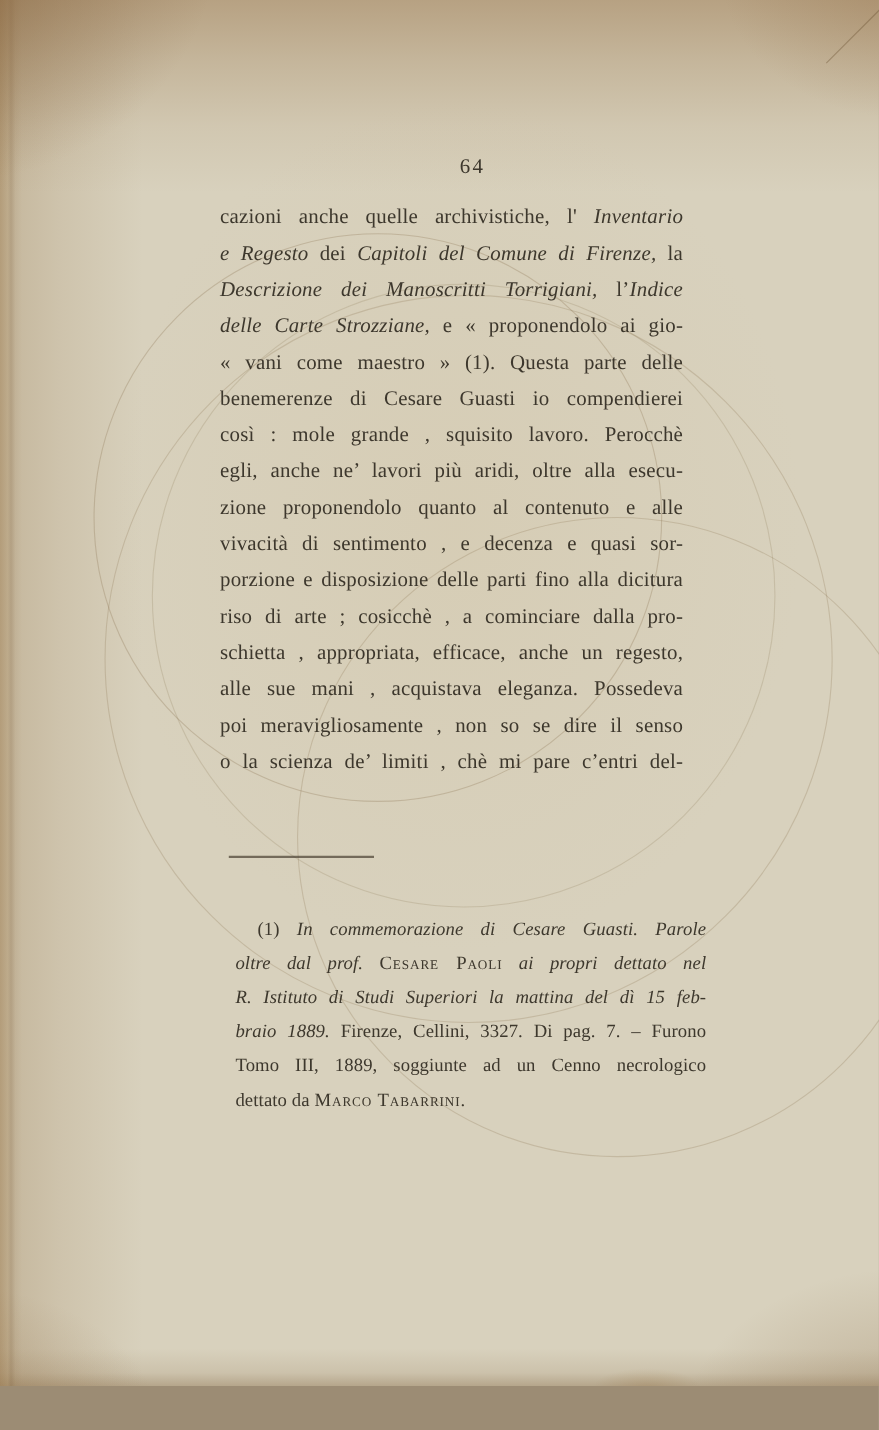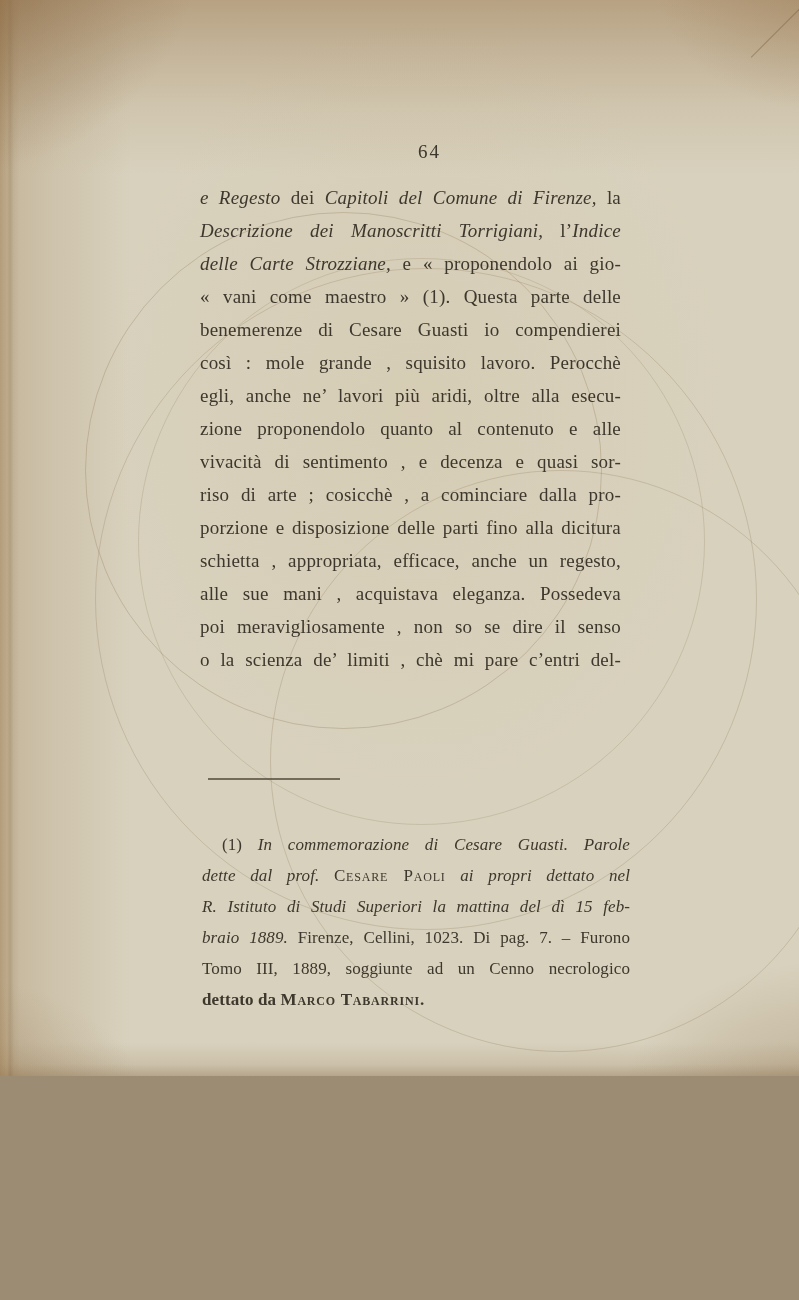--- a/index.html
+++ b/index.html
@@ -3,21 +3,21 @@
 <meta charset="utf-8">
 <style>
   html, body { margin: 0; padding: 0; }
   body {
     width: 799px; height: 1300px;
     font-family: "Liberation Serif", "DejaVu Serif", serif;
     background: #9c8c74;
   }
   .page {
     position: relative;
-    width: 799px; height: 1076px;
+    width: 799px; height: 1260px;
     overflow: hidden;
     background-color: #d8d1bd;
     background-image:
       
       radial-gradient(240px 190px at 103% -2%, rgba(152,117,78,0.42), rgba(152,117,78,0) 70%),
       
       radial-gradient(340px 300px at -6% -4%, rgba(128,94,58,0.55), rgba(128,94,58,0) 72%),
       
       linear-gradient(180deg, rgba(150,114,72,0.50) 0px, rgba(152,118,76,0.30) 55px, rgba(160,128,88,0.12) 115px, rgba(160,128,88,0) 175px),
       
@@ -63,31 +63,31 @@
   }
   .main-block {
     position: absolute;
     left: 200px; top: 181px; width: 421px;
     font-size: 19px;
     line-height: 33px;
     letter-spacing: 0.2px;
   }
   .footnote-block {
     position: absolute;
-    left: 202px; top: 829px; width: 428px;
+    left: 214px; top: 829px; width: 428px;
     font-size: 17px;
     line-height: 31px;
     letter-spacing: 0.1px;
   }
   .tline {
     text-align: justify;
     text-align-last: justify;
     white-space: normal;
   }
-  .tline.noj { text-align: right; text-align-last: left; font-weight: bold; }
+  .tline.noj { text-align: right; text-align-last: left; }
   .tline.ind { text-indent: 20px; }
   .tline span.r  { font-style: normal; }
   .tline span.i  { font-style: italic; }
   .tline span.sc { font-variant: small-caps; letter-spacing: 0.8px; }
   .divider {
     position: absolute;
     left: 208px; top: 778px; width: 132px; height: 0;
     border-top: 2px solid rgba(72,63,48,0.70);
   }
 </style>
@@ -98,41 +98,42 @@
 
   <div class="wm c1"></div>
   <div class="wm c2"></div>
   <div class="wm c3"></div>
   <div class="wm c4"></div>
   <div class="scratch"></div>
 
   <div class="page-number ink">64</div>
 
   <div class="main-block ink">
+      <div class="tline"><span class="r">cazioni anche quelle archivistiche, l' </span><span class="i">Inventario</span></div>
       <div class="tline"><span class="i">e Regesto</span><span class="r"> dei </span><span class="i">Capitoli del Comune di Firenze,</span><span class="r"> la</span></div>
       <div class="tline"><span class="i">Descrizione dei Manoscritti Torrigiani,</span><span class="r"> l’</span><span class="i">Indice</span></div>
       <div class="tline"><span class="i">delle Carte Strozziane,</span><span class="r"> e « proponendolo ai gio-</span></div>
       <div class="tline"><span class="r">« vani come maestro » (1). Questa parte delle</span></div>
       <div class="tline"><span class="r">benemerenze di Cesare Guasti io compendierei</span></div>
       <div class="tline"><span class="r">così : mole grande , squisito lavoro. Perocchè</span></div>
       <div class="tline"><span class="r">egli, anche ne’ lavori più aridi, oltre alla esecu-</span></div>
       <div class="tline"><span class="r">zione proponendolo quanto al contenuto e alle</span></div>
       <div class="tline"><span class="r">vivacità di sentimento , e decenza e quasi sor-</span></div>
+      <div class="tline"><span class="r">porzione e disposizione delle parti fino alla dicitura</span></div>
       <div class="tline"><span class="r">riso di arte ; cosicchè , a cominciare dalla pro-</span></div>
-      <div class="tline"><span class="r">porzione e disposizione delle parti fino alla dicitura</span></div>
       <div class="tline"><span class="r">schietta , appropriata, efficace, anche un regesto,</span></div>
       <div class="tline"><span class="r">alle sue mani , acquistava eleganza. Possedeva</span></div>
       <div class="tline"><span class="r">poi meravigliosamente , non so se dire il senso</span></div>
       <div class="tline"><span class="r">o la scienza de’ limiti , chè mi pare c’entri del-</span></div>
     </div>
 
   <div class="divider"></div>
 
   <div class="footnote-block ink">
       <div class="tline ind"><span class="r">(1) </span><span class="i">In commemorazione di Cesare Guasti. Parole</span></div>
-      <div class="tline"><span class="i">dette dal prof. </span><span class="sc">Cesare Paoli</span><span class="i"> ai propri dettato nel</span></div>
+      <div class="tline"><span class="i">oltre dal prof. </span><span class="sc">Cesare Paoli</span><span class="i"> ai propri dettato nel</span></div>
       <div class="tline"><span class="i">R. Istituto di Studi Superiori la mattina del dì 15 feb-</span></div>
-      <div class="tline"><span class="i">braio 1889.</span><span class="r"> Firenze, Cellini, 1023. Di pag. 7. – Furono</span></div>
+      <div class="tline"><span class="i">braio 1889.</span><span class="r"> Firenze, Cellini, 3327. Di pag. 7. – Furono</span></div>
       <div class="tline"><span class="r">Tomo III, 1889, soggiunte ad un Cenno necrologico</span></div>
       <div class="tline noj"><span class="r">dettato da </span><span class="sc">Marco Tabarrini.</span></div>
     </div>
 
 </div>
 
 </body></html>

